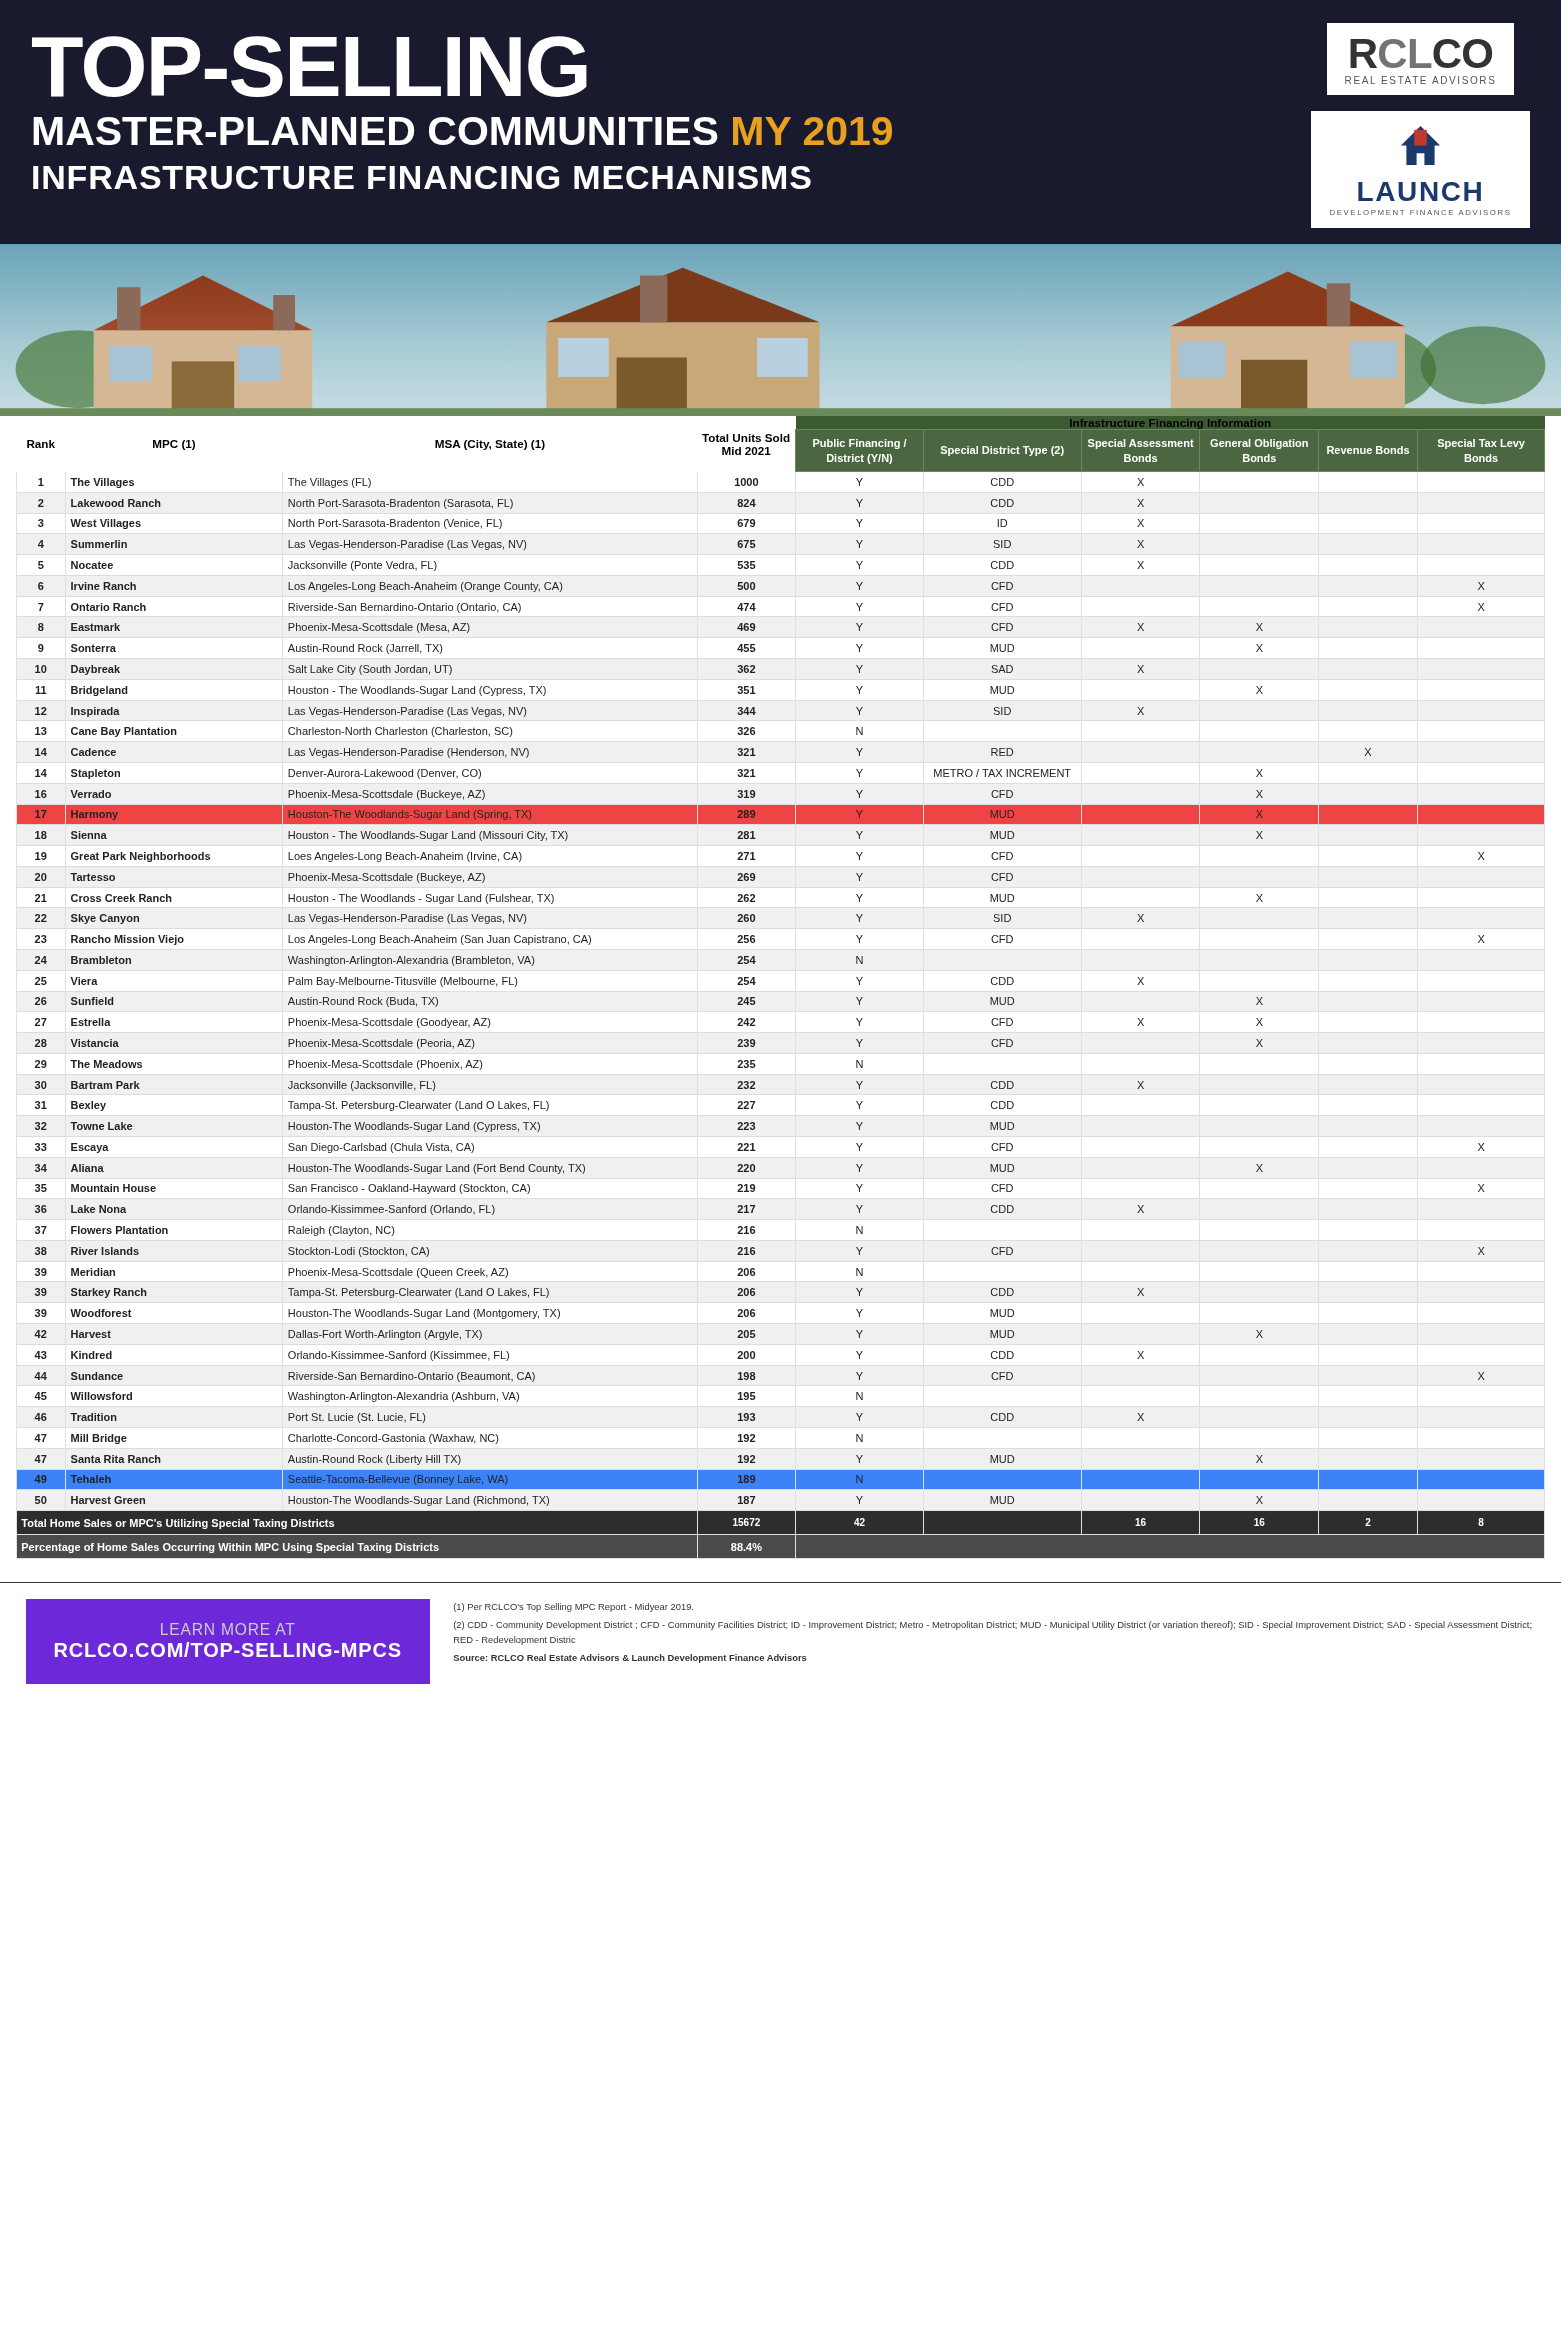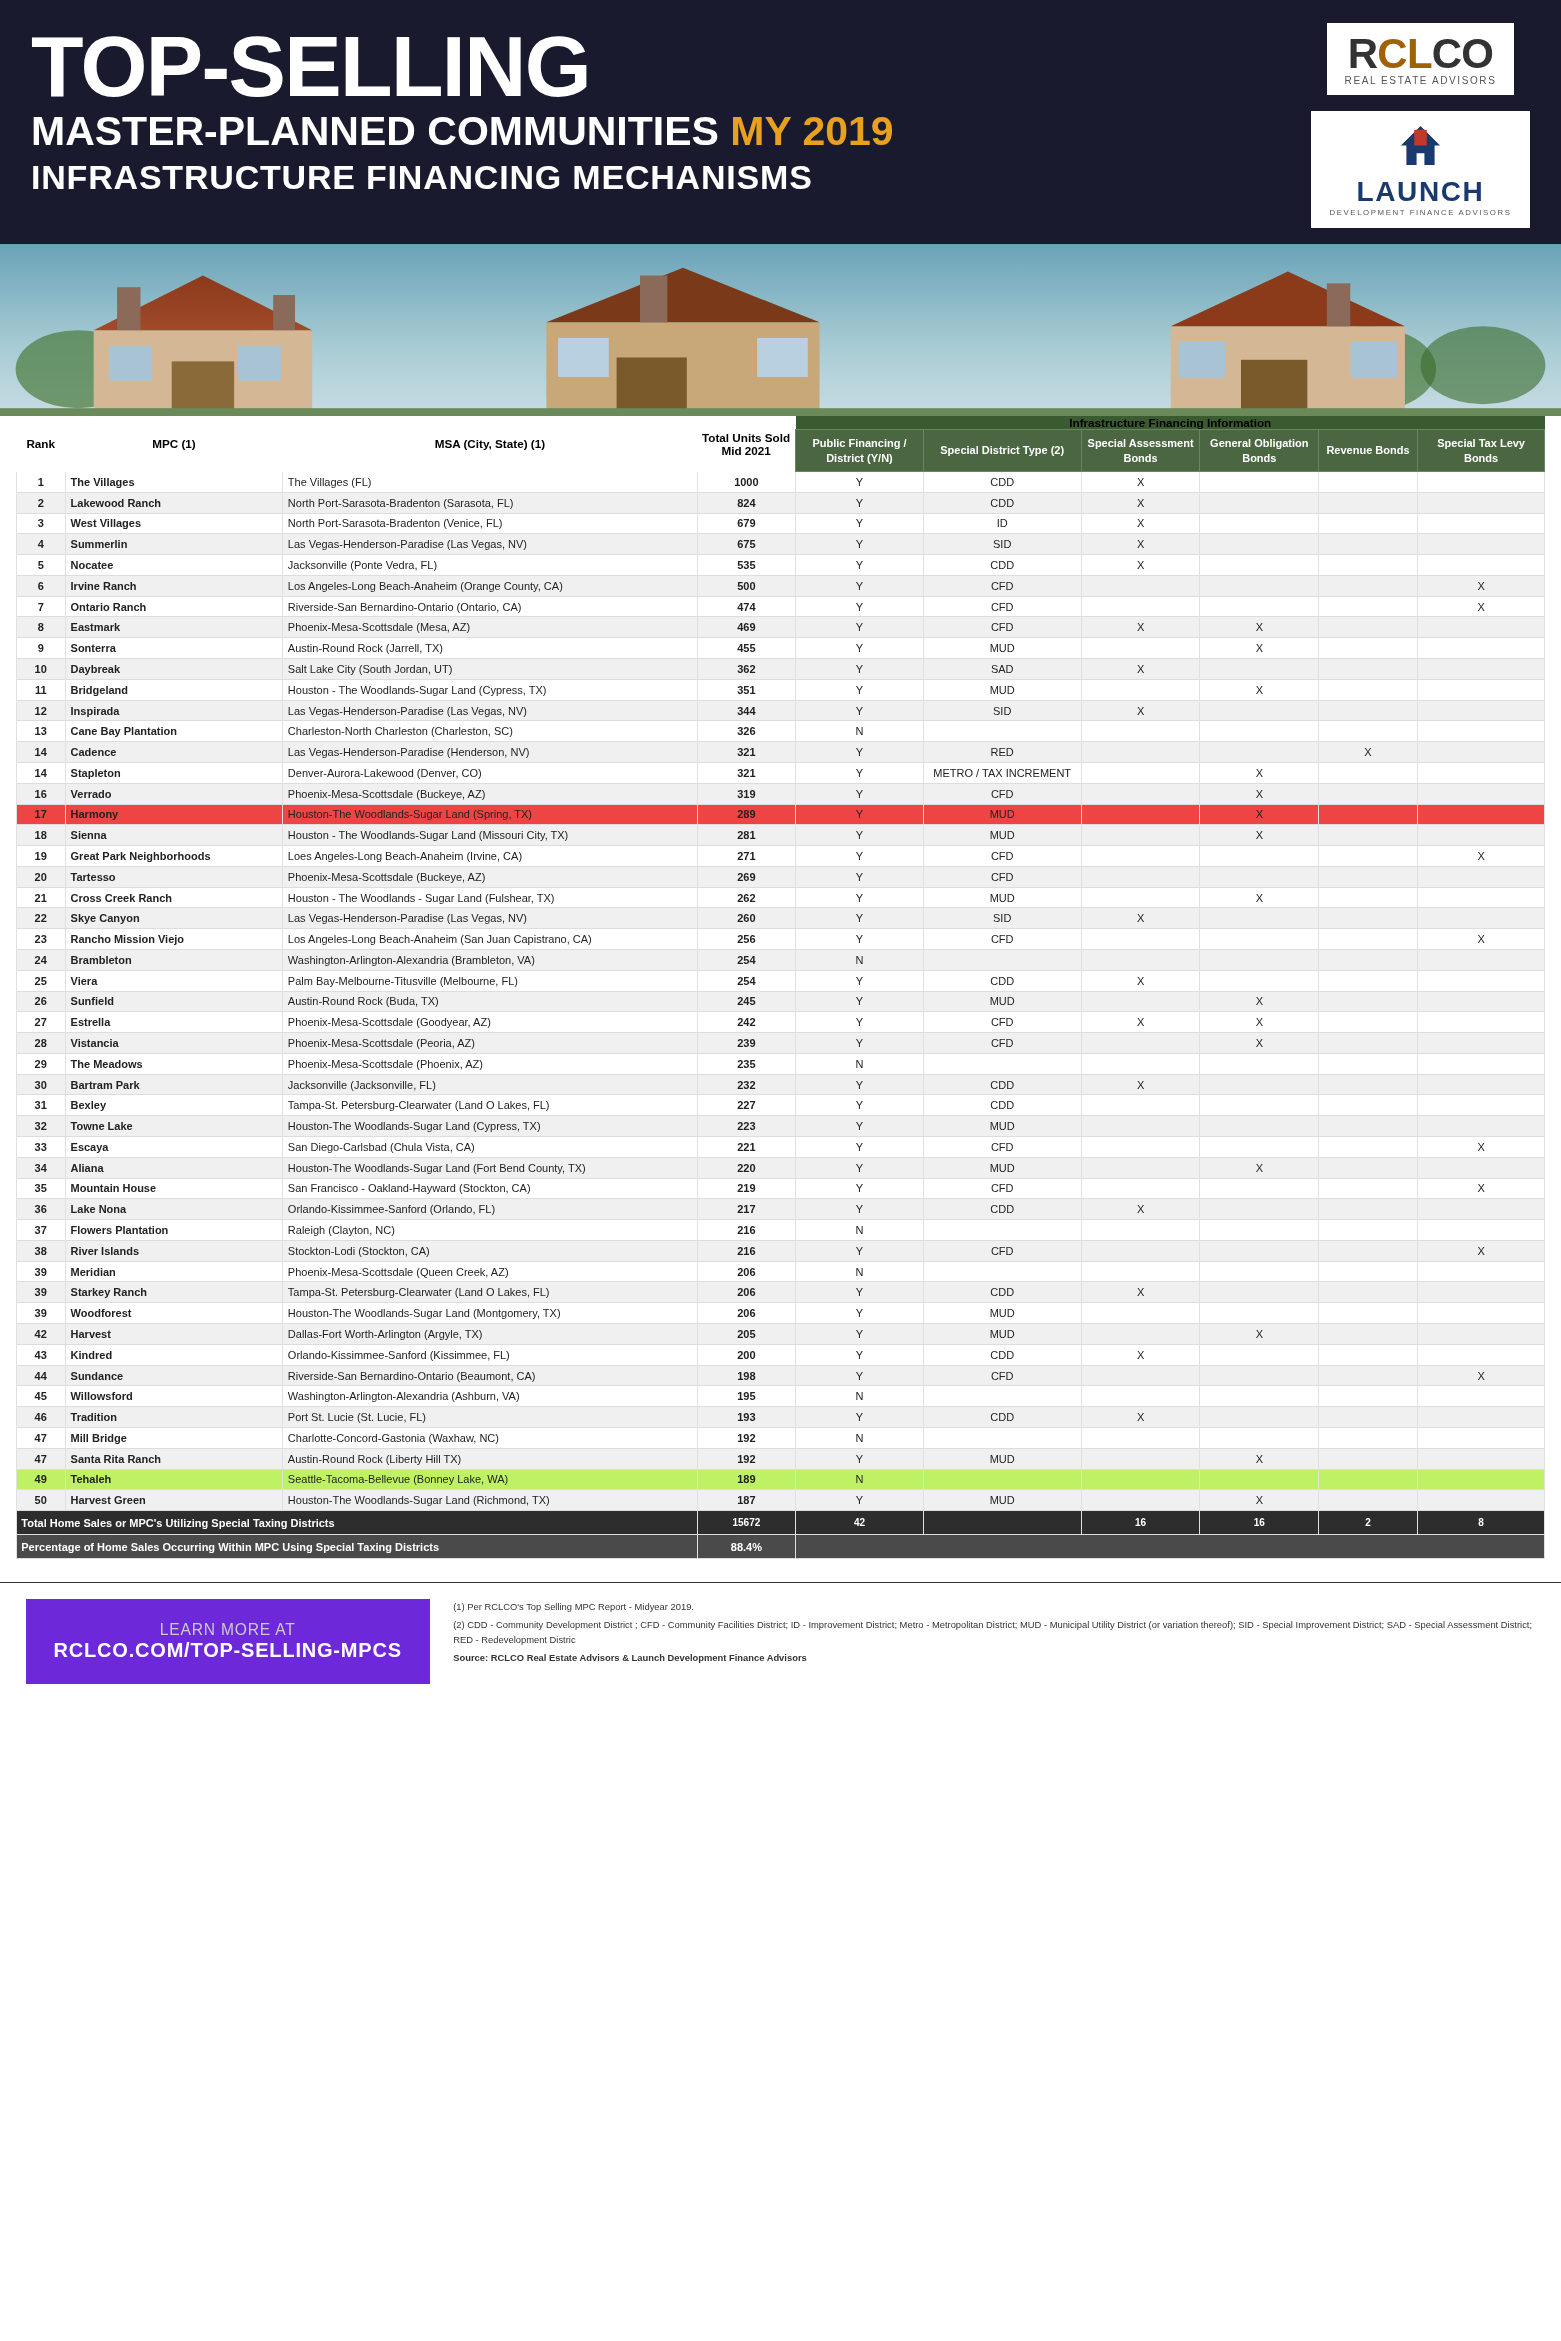--- a/index.html
+++ b/index.html
@@ -235,21 +235,21 @@
     <div class="title-top">TOP-SELLING</div>
     <div class="title-sub">
       <span>MASTER-PLANNED COMMUNITIES</span>
       <span class="highlight">MY 2019</span>
     </div>
     <div class="title-financing">INFRASTRUCTURE FINANCING MECHANISMS</div>
   </div>
   <div class="header-right">
     <div class="rclco-logo">
       <div class="rclco-text">
-        <span style="color:#333;">R</span><span style="color:#a16207;">CL</span><span style="color:#333;">CO</span>
+        <span style="color:#333;">R</span><span style="color:#737373;">CL</span><span style="color:#333;">CO</span>
       </div>
       <div class="rclco-sub">REAL ESTATE ADVISORS</div>
     </div>
     <div class="launch-logo">
       
       <svg class="launch-icon" viewBox="0 0 60 60" xmlns="http://www.w3.org/2000/svg">
         <polygon points="30,5 55,30 48,30 48,55 35,55 35,40 25,40 25,55 12,55 12,30 5,30" fill="#1a3a6e"></polygon>
         <rect x="22" y="10" width="16" height="20" fill="#c0392b"></rect>
       </svg>
       <div class="launch-text">LAUNCH</div>
@@ -898,21 +898,21 @@
           <td class="mpc">Santa Rita Ranch</td>
           <td class="msa">Austin-Round Rock (Liberty Hill TX)</td>
           <td class="units">192</td>
           <td>Y</td>
           <td>MUD</td>
           <td></td>
           <td>X</td>
           <td></td>
           <td></td>
         </tr>
-        <tr style="background: #bef264;">
+        <tr style="background: #3b82f6;">
           <td class="rank">49</td>
           <td class="mpc">Tehaleh</td>
           <td class="msa">Seattle-Tacoma-Bellevue (Bonney Lake, WA)</td>
           <td class="units">189</td>
           <td>N</td>
           <td></td>
           <td></td>
           <td></td>
           <td></td>
           <td></td>

